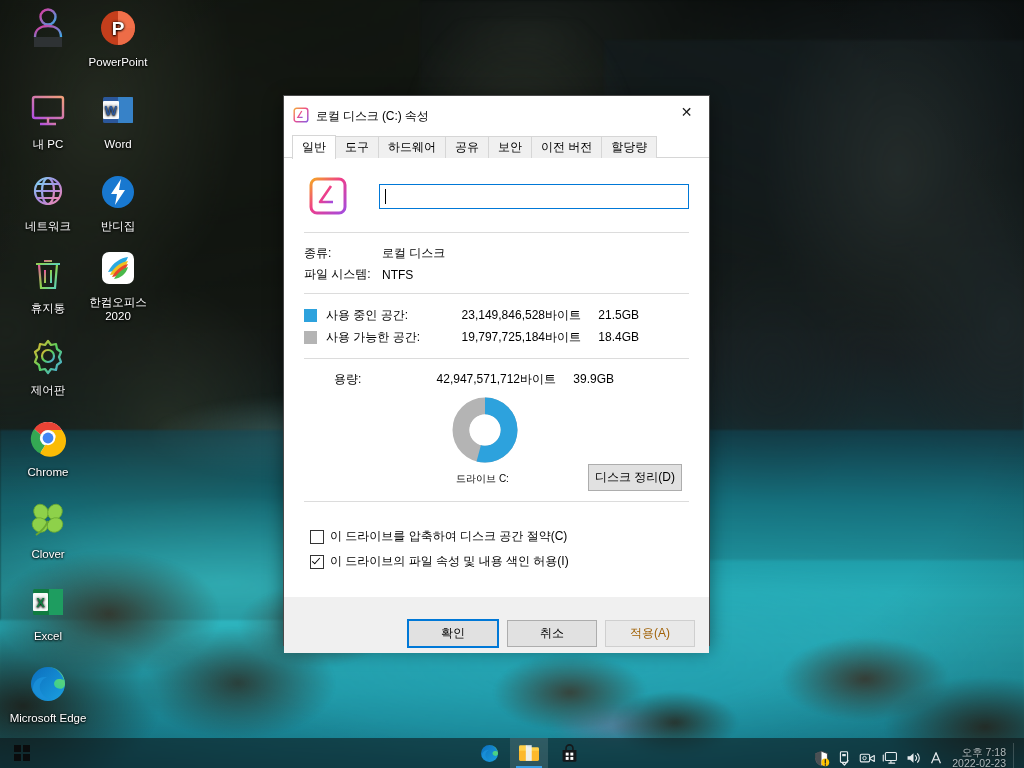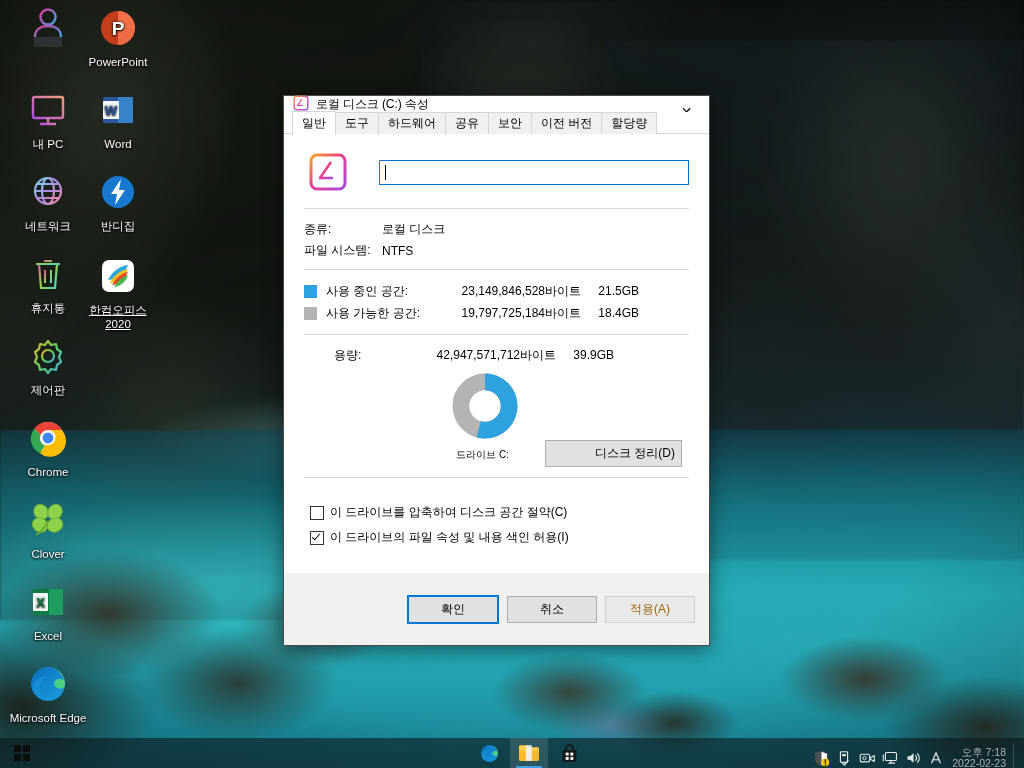--- a/index.html
+++ b/index.html
@@ -119,21 +119,21 @@
   .dicon .lbl{display:block;word-break:keep-all;}
 
   
   #dialog{
     position:absolute;left:283px;top:95px;width:425px;height:549px;
     background:#f0f0f0;border:1px solid #4a4a4a;
     box-shadow:0 4px 18px rgba(0,0,0,.45);
     font-size:12px;color:#000;
   }
   #titlebar{
-    height:16px;background:#fff;display:flex;align-items:center;
+    height:40px;background:#fff;display:flex;align-items:center;
     padding-left:9px;position:relative;
   }
   #titlebar .ttl{font-size:12px;color:#000;margin-left:7px;letter-spacing:-.1px;}
   #close-btn{
     position:absolute;right:0;top:0;width:45px;height:31px;
     display:flex;align-items:center;justify-content:center;
     font-size:14px;color:#1a1a1a;cursor:default;
   }
 
   #tabstrip{
@@ -200,21 +200,21 @@
 
   #chart-area{position:relative;height:105px;margin-top:6px;}
   #donut{position:absolute;left:167px;top:0;width:68px;height:68px;}
   #drive-caption{
     position:absolute;left:0;right:0;top:76px;text-align:center;
     font-size:10px;padding-right:28px;
   }
   #cleanup-btn{
     position:absolute;right:27px;top:68px;width:92px;height:25px;
     background:#e1e1e1;border:1px solid #adadad;font-size:12px;
-    display:flex;align-items:center;justify-content:center;cursor:default;padding-left:43px;
+    display:flex;align-items:center;justify-content:center;cursor:default;
   }
 
   #checks{padding:22px 20px 0 26px;}
   .chkrow{display:flex;align-items:center;height:25px;font-size:12px;cursor:default;}
   .cbox{
     width:12px;height:12px;border:1px solid #333;background:#fff;
     margin-right:6px;flex:none;position:relative;
   }
   .cbox.checked:after{
     content:"";position:absolute;left:3px;top:0px;width:3px;height:7px;
@@ -380,21 +380,21 @@
             </linearGradient>
           </defs>
         <path d="M13 12h18l-2 24H15z" fill="none" stroke="url(#gR)" stroke-width="2.2"></path>
         <path d="M10 12h24M18 9h8" fill="none" stroke="url(#gR)" stroke-width="2.2"></path>
         <path d="M19 18v13M25 18v13" fill="none" stroke="url(#gR)" stroke-width="2"></path>
       </svg>
     </div>
     <span class="lbl">휴지통</span>
   </div>
 
-  <div class="dicon" style="left:76px;top:252px;text-decoration:underline;">
+  <div class="dicon" style="left:76px;top:244px;">
     <div class="glyph">
       <svg width="40" height="40" viewBox="0 0 40 40">
         <rect x="4" y="4" width="32" height="32" rx="7" fill="#ffffff"></rect>
         <path d="M10 24c5-10 13-14 20-15-3 8-10 14-20 15z" fill="#2aa9e0"></path>
         <path d="M12 27c4-9 12-13 18-14-3 8-9 13-18 14z" fill="#f0c020"></path>
         <path d="M14 29c4-8 11-12 16-13-3 7-8 12-16 13z" fill="#e8472e"></path>
         <path d="M16 31c4-7 10-11 14-12-2 7-7 11-14 12z" fill="#4ab84a"></path>
       </svg>
     </div>
     <span class="lbl">한컴오피스 2020</span>

